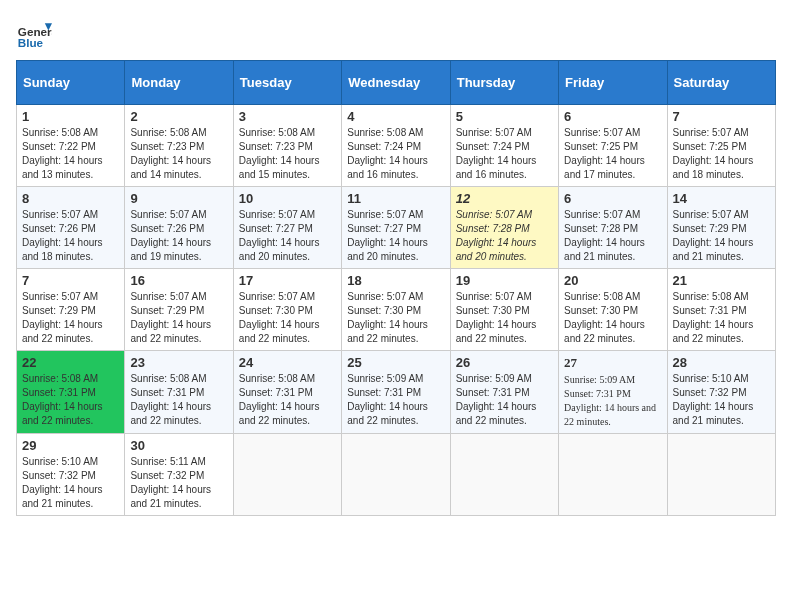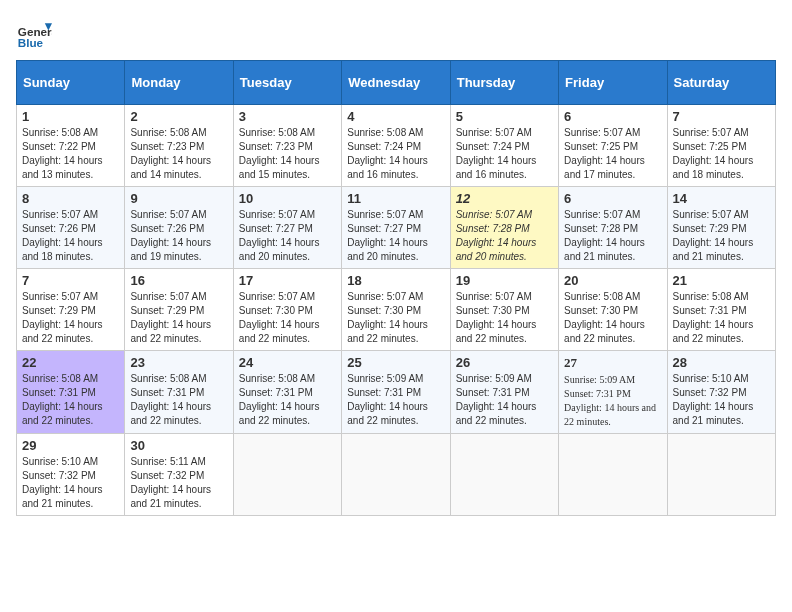--- a/index.html
+++ b/index.html
@@ -280,21 +280,21 @@
         <td>
         <span class="day-number">21</span>
         <div class="day-info">
           <span>Sunrise: 5:08 AM</span><br>
           <span>Sunset: 7:31 PM</span><br>
           <span>Daylight: 14 hours and 22 minutes.</span>
         </div>
       </td>
       </tr>
       <tr>
-        <td style="background: #c4b5fd; margin-left: 30px;">
+        <td style="background: #22c55e; margin-left: 30px;">
         <span class="day-number">22</span>
         <div class="day-info">
           <span>Sunrise: 5:08 AM</span><br>
           <span>Sunset: 7:31 PM</span><br>
           <span>Daylight: 14 hours and 22 minutes.</span>
         </div>
       </td>
         <td style="background: rgb(244, 248, 253);">
         <span class="day-number">23</span>
         <div class="day-info">

